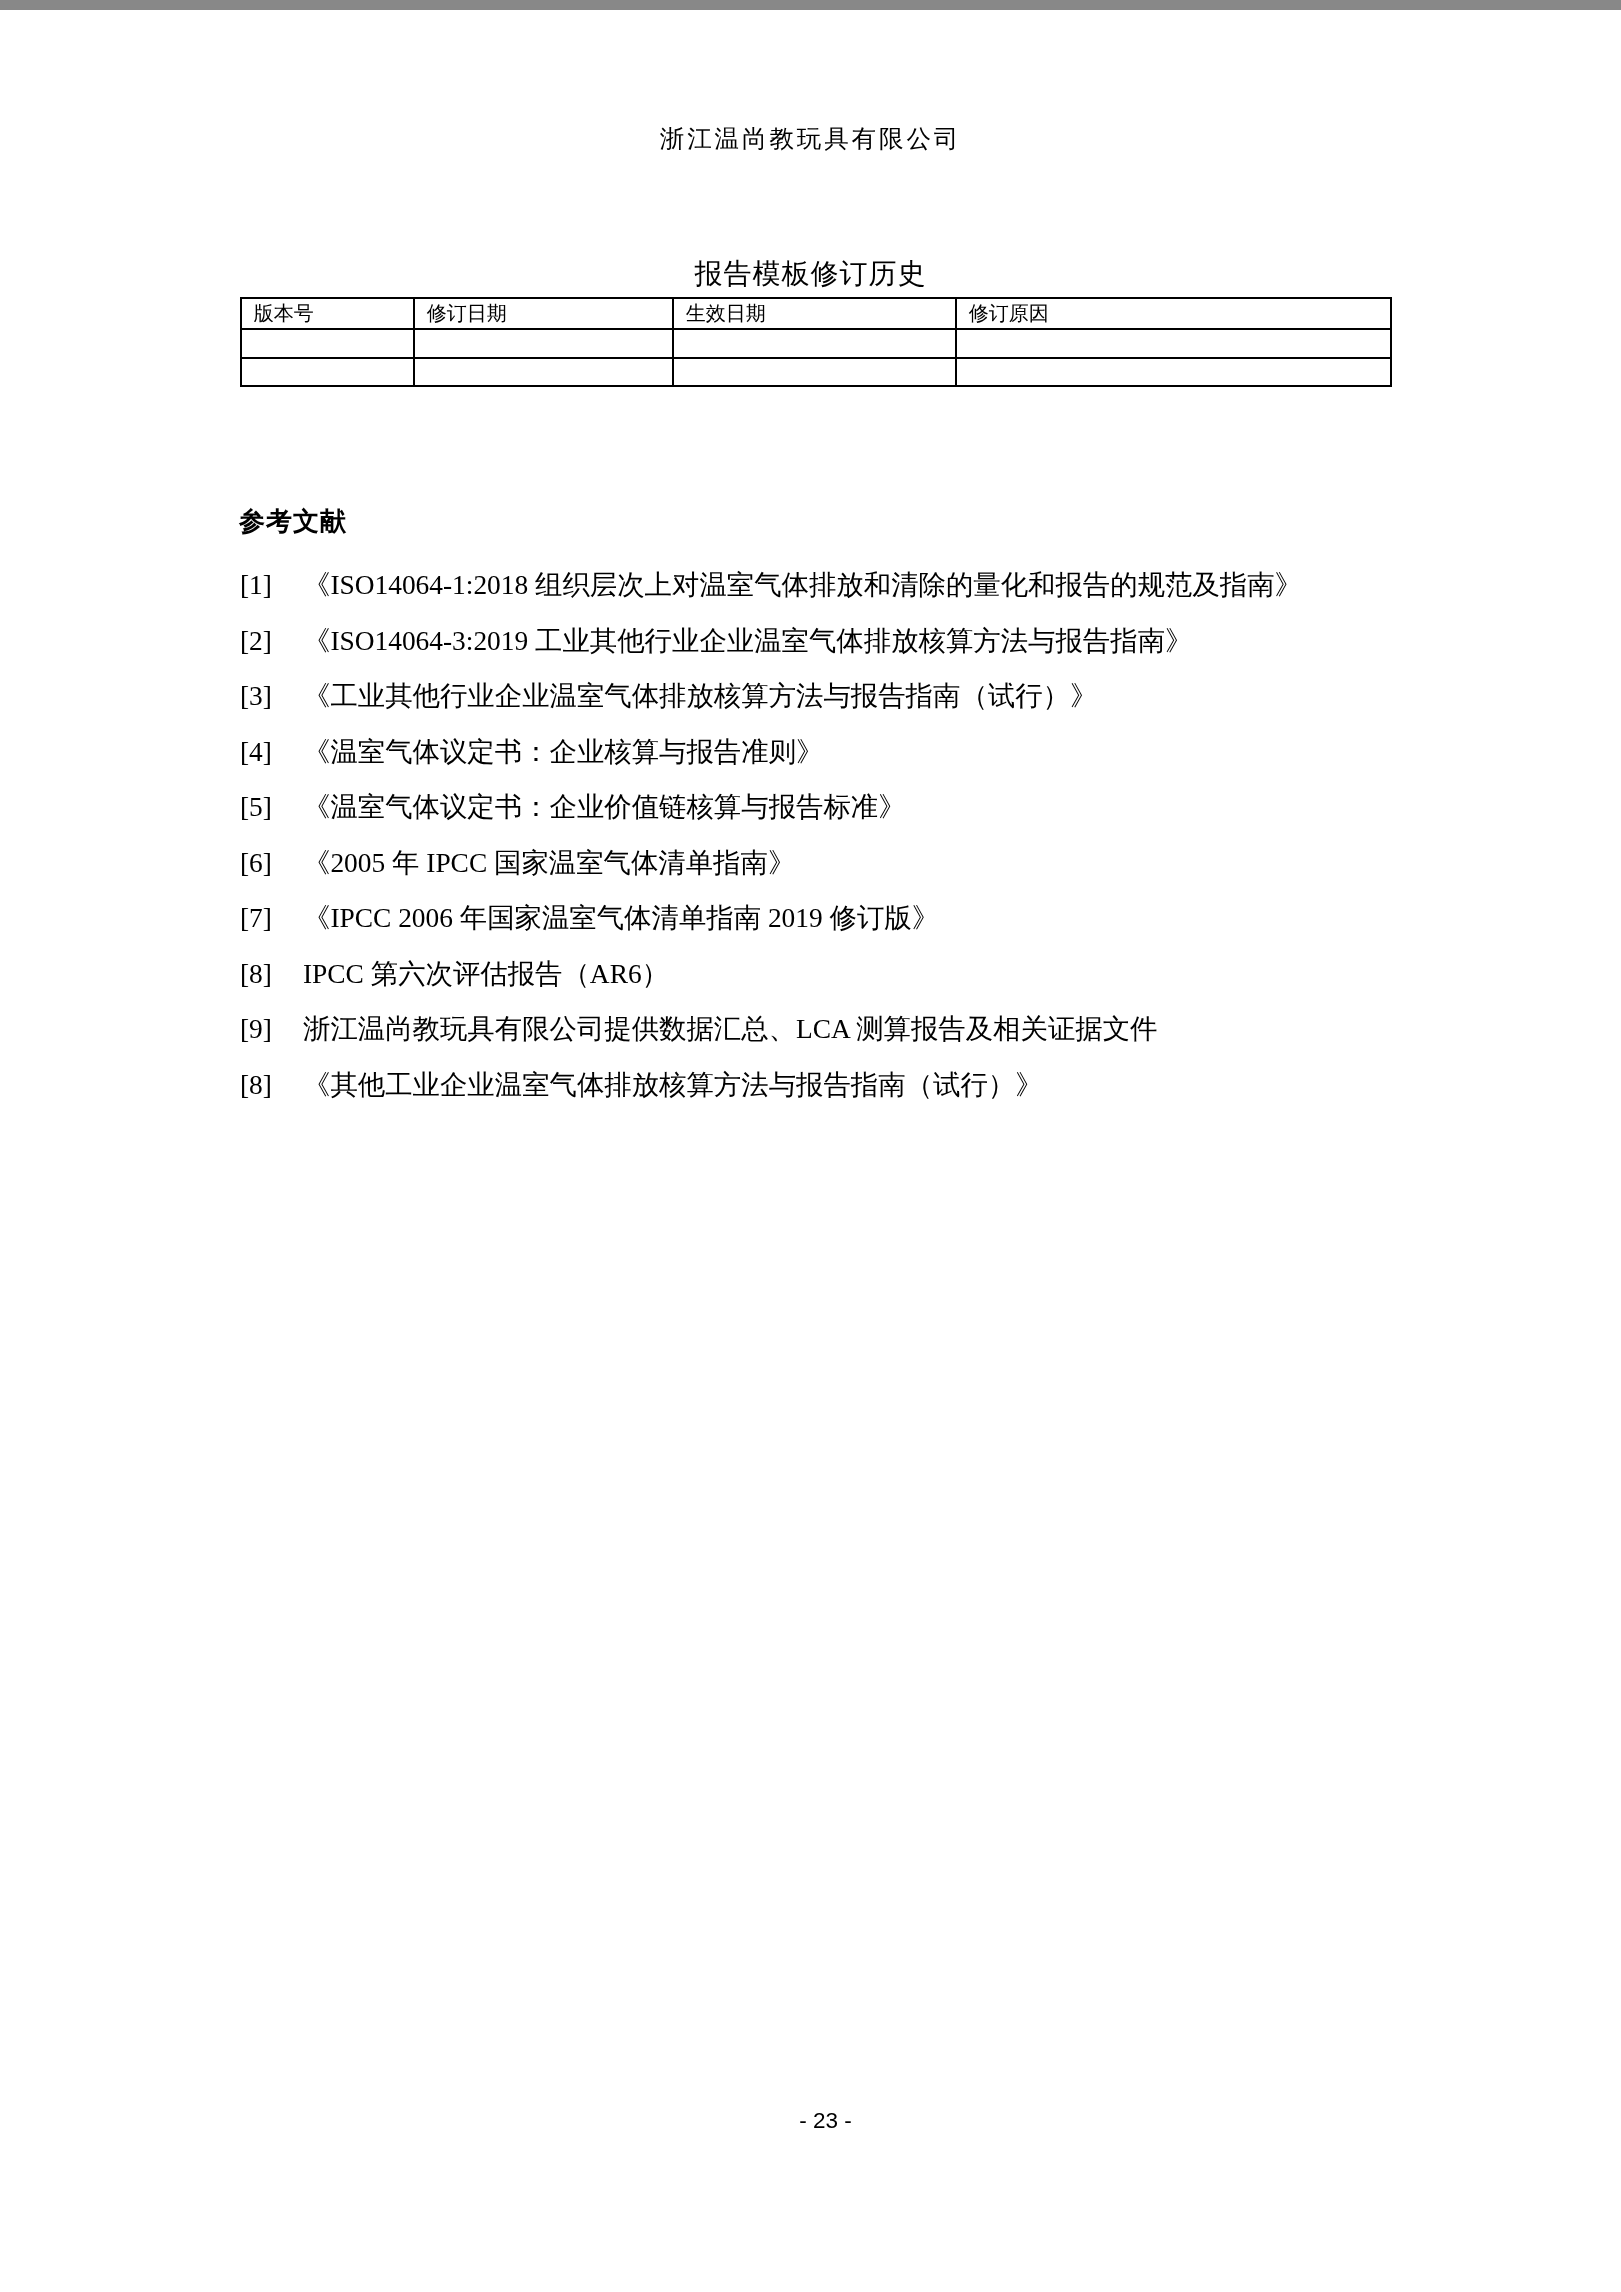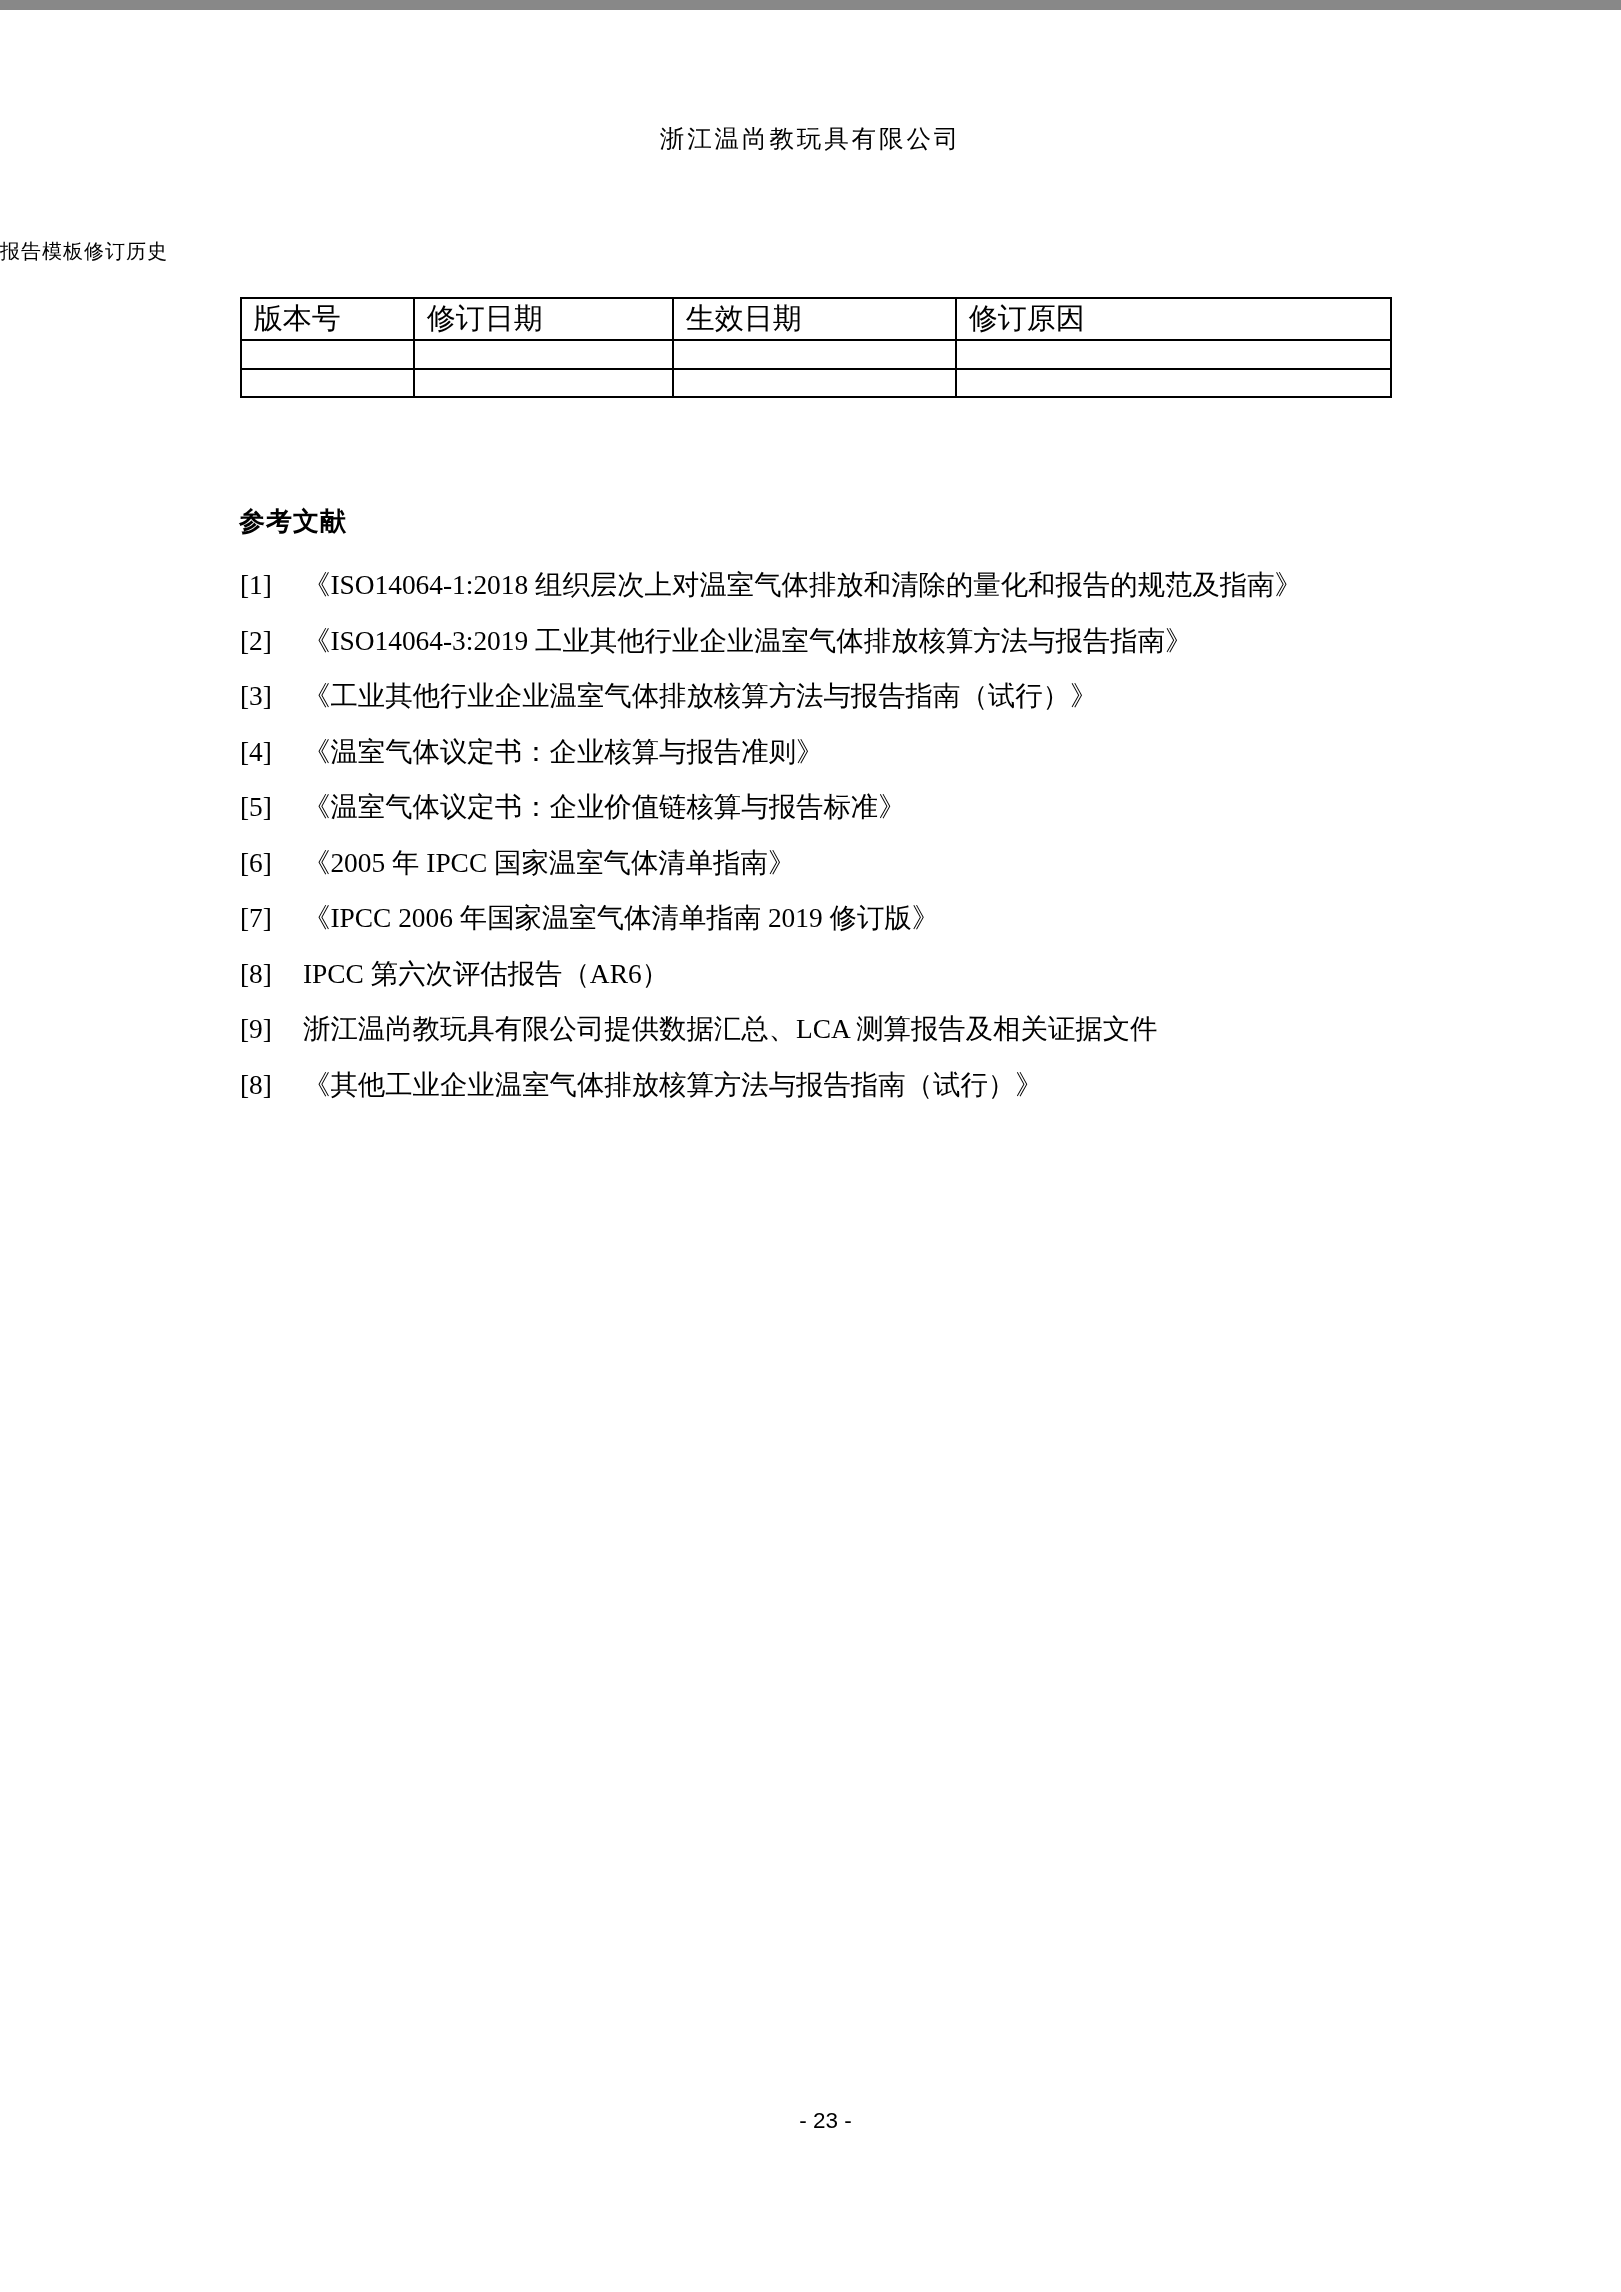--- a/index.html
+++ b/index.html
@@ -16,31 +16,32 @@
   .doc-header {
     position: absolute;
     top: 112px; left: 0; width: 100%;
     text-align: center;
     font-size: 24.5px;
     letter-spacing: 2.9px;
     white-space: nowrap;
   }
   .table-title {
     position: absolute;
-    top: 228px; left: 0; width: 100%;
-    font-size: 20px;
+    top: 245px; left: 0; width: 100%;
+    text-align: center;
+    font-size: 28px;
     letter-spacing: 1px;
   }
   table.rev-table {
     position: absolute;
     left: 240px; top: 287px;
     width: 1152px;
     border-collapse: collapse;
     table-layout: fixed;
-    font-size: 29px;
+    font-size: 20px;
   }
   table.rev-table th, table.rev-table td {
     border: 2.9px solid #000000;
     padding: 0 11.8px;
     text-align: left;
     vertical-align: middle;
     font-weight: normal;
     overflow: hidden;
     white-space: nowrap;
   }

